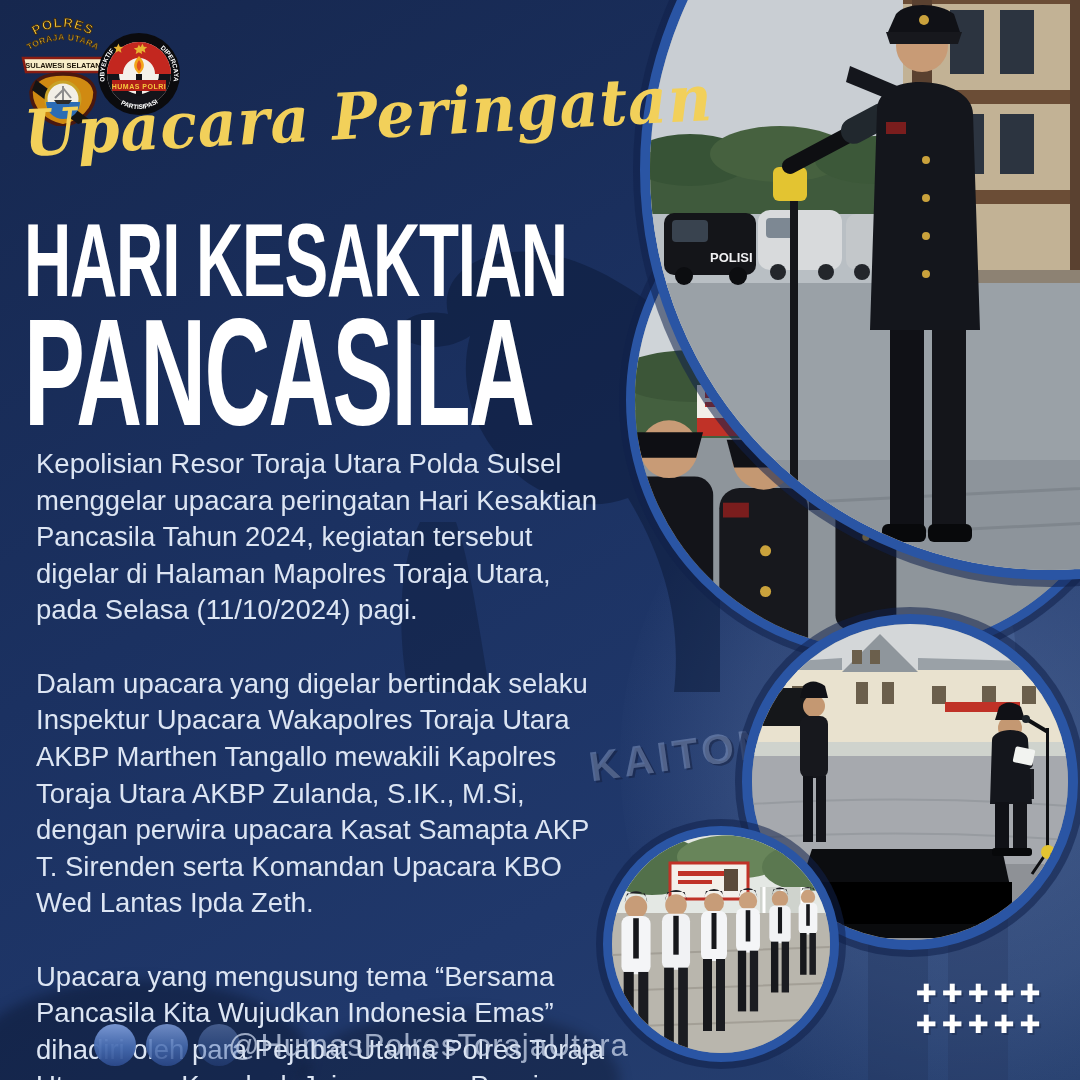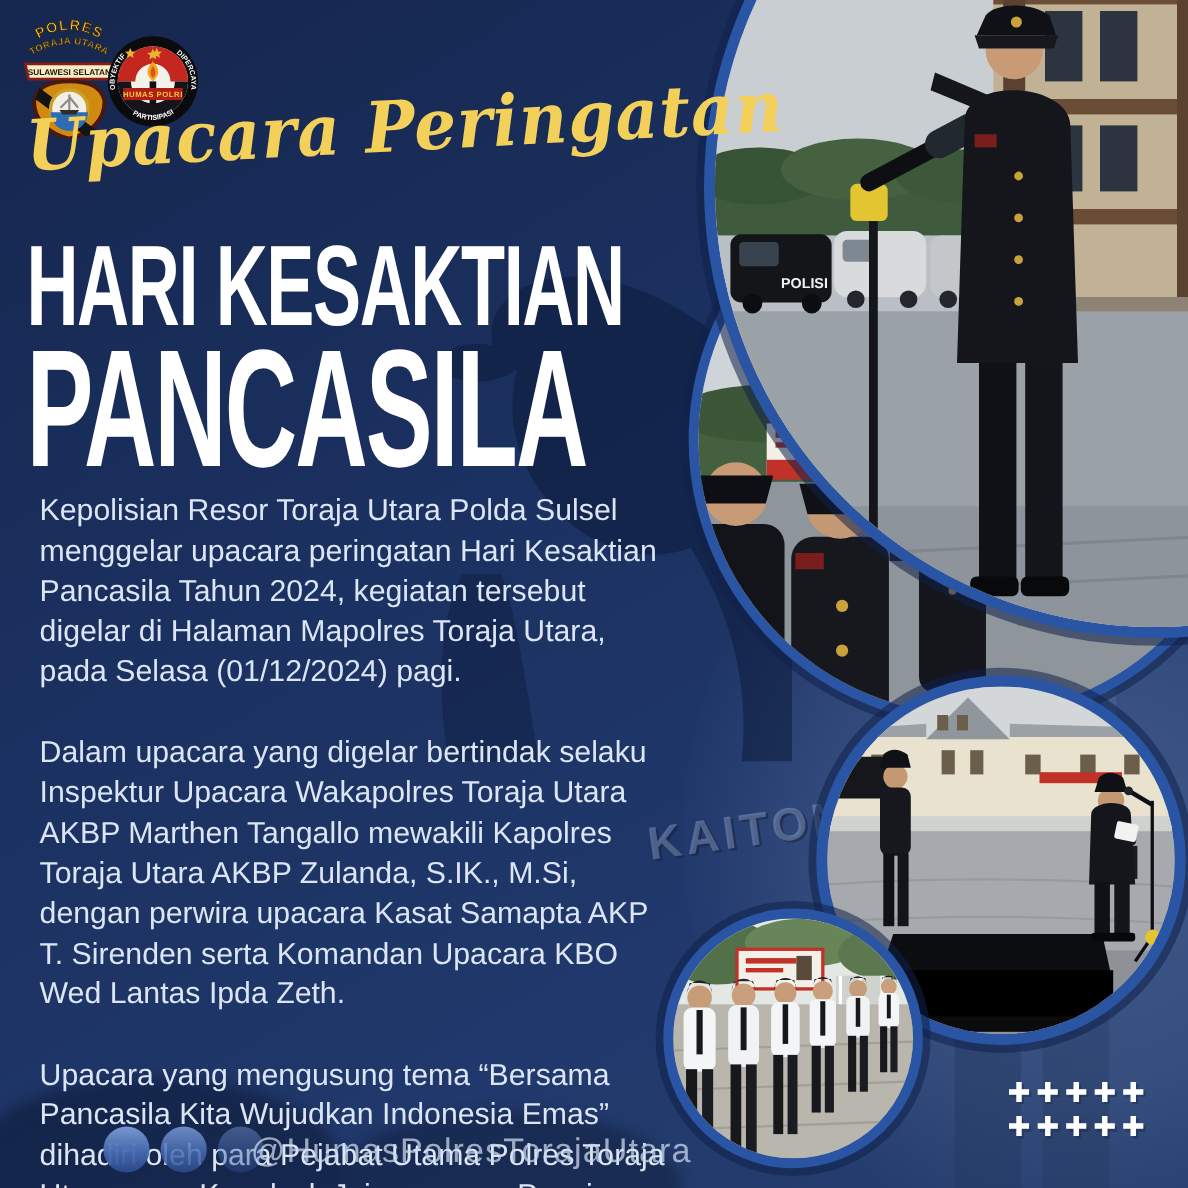--- a/index.html
+++ b/index.html
@@ -439,21 +439,21 @@
     <text font-size="6.5" font-weight="bold" fill="#ffffff" font-family="Liberation Sans, sans-serif">
       <textPath href="#hbottom" startOffset="50%" text-anchor="middle">PARTISIPASI</textPath>
     </text>
   </svg>
 
   <div class="abs script-title">Upacara Peringatan</div>
   <div class="abs main-title1">HARI KESAKTIAN</div>
   <div class="abs main-title2">PANCASILA</div>
 
   <div class="abs body-text">
-    <p>Kepolisian Resor Toraja Utara Polda Sulsel menggelar upacara peringatan Hari Kesaktian Pancasila Tahun 2024, kegiatan tersebut digelar di Halaman Mapolres Toraja Utara, pada Selasa (01/12/2024) pagi.</p>
+    <p>Kepolisian Resor Toraja Utara Polda Sulsel menggelar upacara peringatan Hari Kesaktian Pancasila Tahun 2024, kegiatan tersebut digelar di Halaman Mapolres Toraja Utara, pada Selasa (11/10/2024) pagi.</p>
     <p>Dalam upacara yang digelar bertindak selaku Inspektur Upacara Wakapolres Toraja Utara AKBP Marthen Tangallo mewakili Kapolres Toraja Utara AKBP Zulanda, S.IK., M.Si, dengan perwira upacara Kasat Samapta AKP T. Sirenden serta Komandan Upacara KBO Wed Lantas Ipda Zeth.</p>
     <p>Upacara yang mengusung tema “Bersama Pancasila Kita Wujudkan Indonesia Emas” dihadiri oleh para Pejabat Utama Polres Toraja Utara, para Kapolsek Jajaran, para Perwira serta Bintara Polres Toraja Utara.</p>
   </div>
 
   <div class="abs social" id="social1"></div>
   <div class="abs social" id="social2"></div>
   <div class="abs social" id="social3"></div>
   <div class="abs handle">@HumasPolresTorajaUtara</div>
 
   <div class="abs plus-grid">

